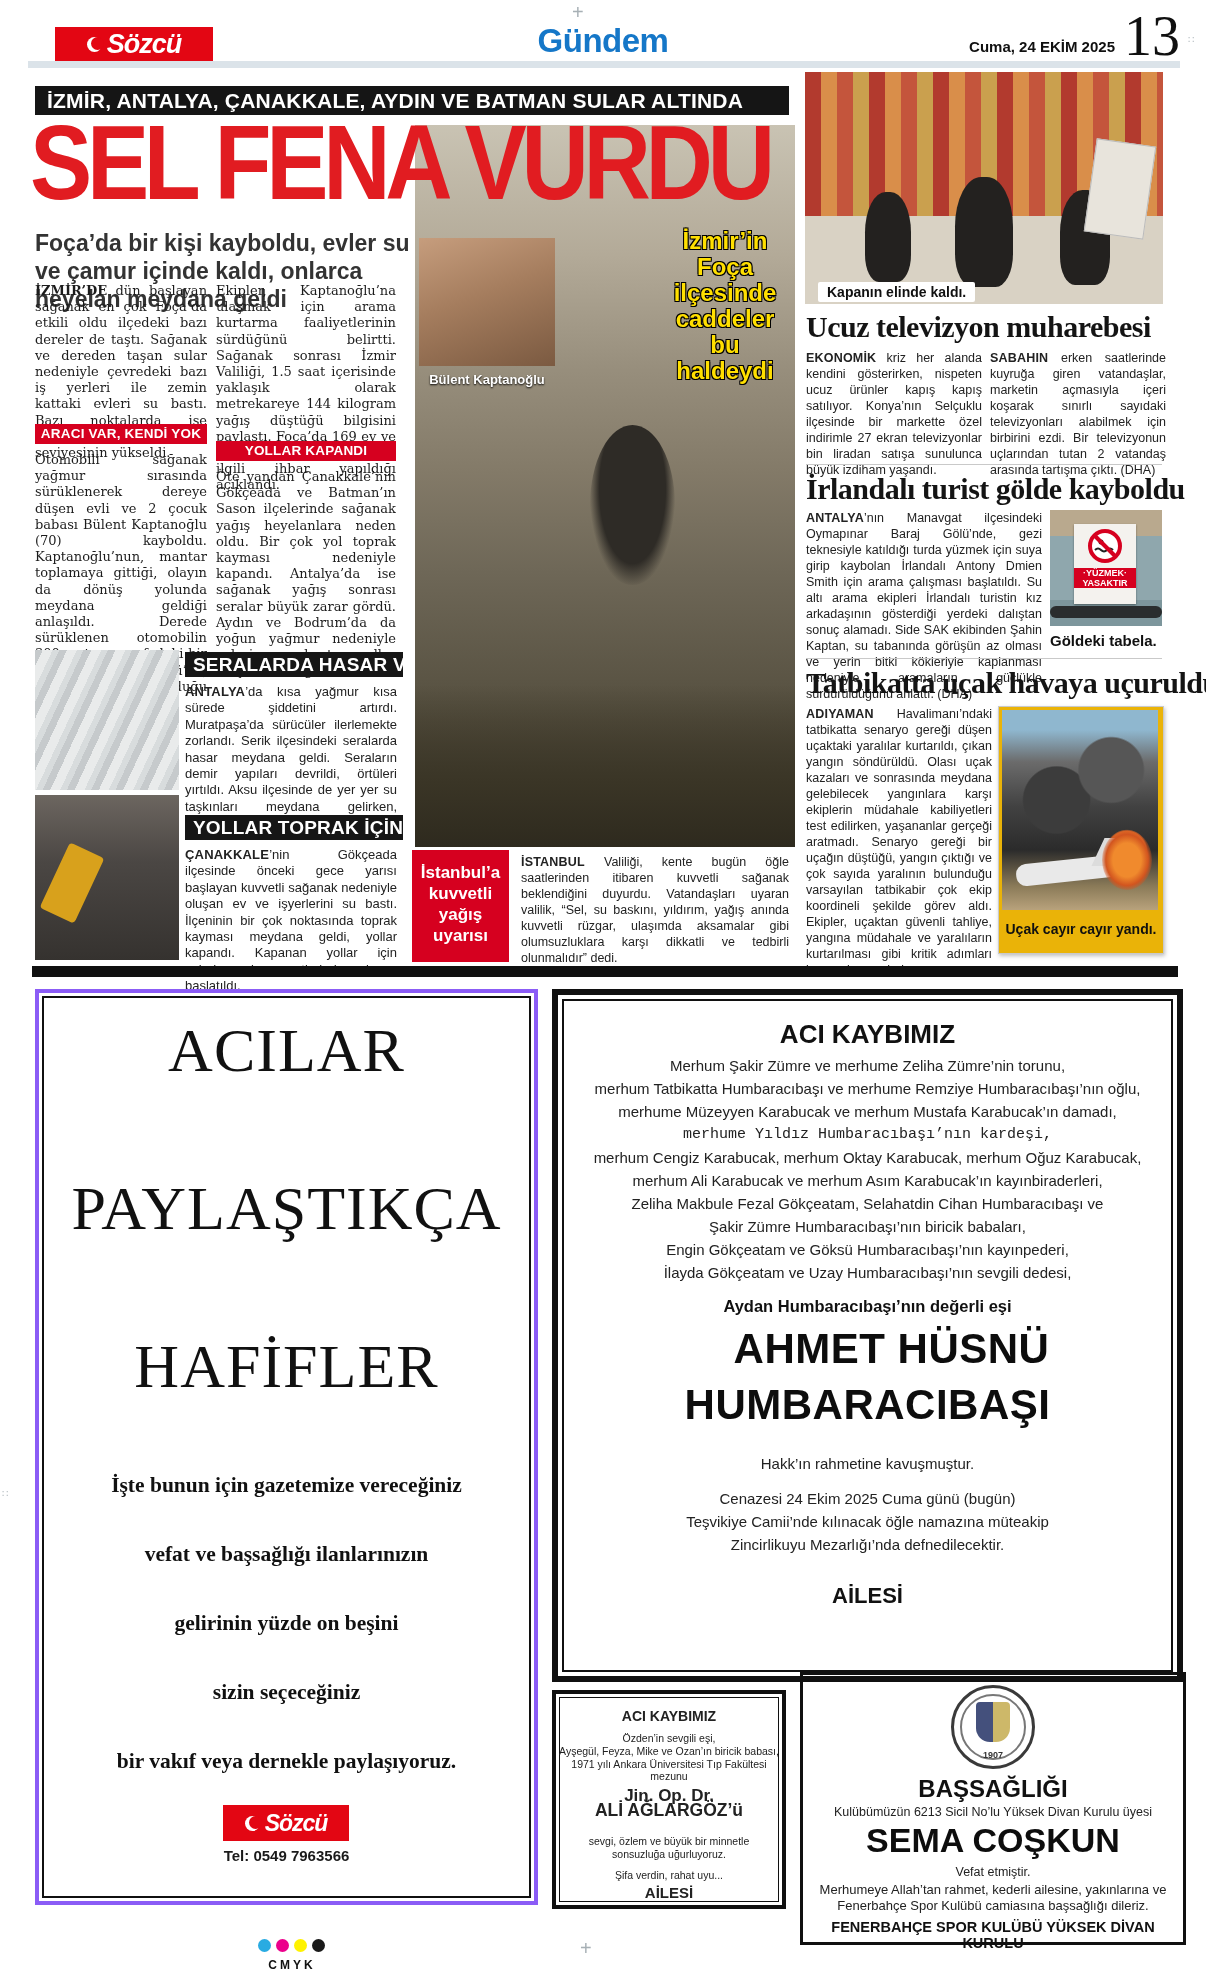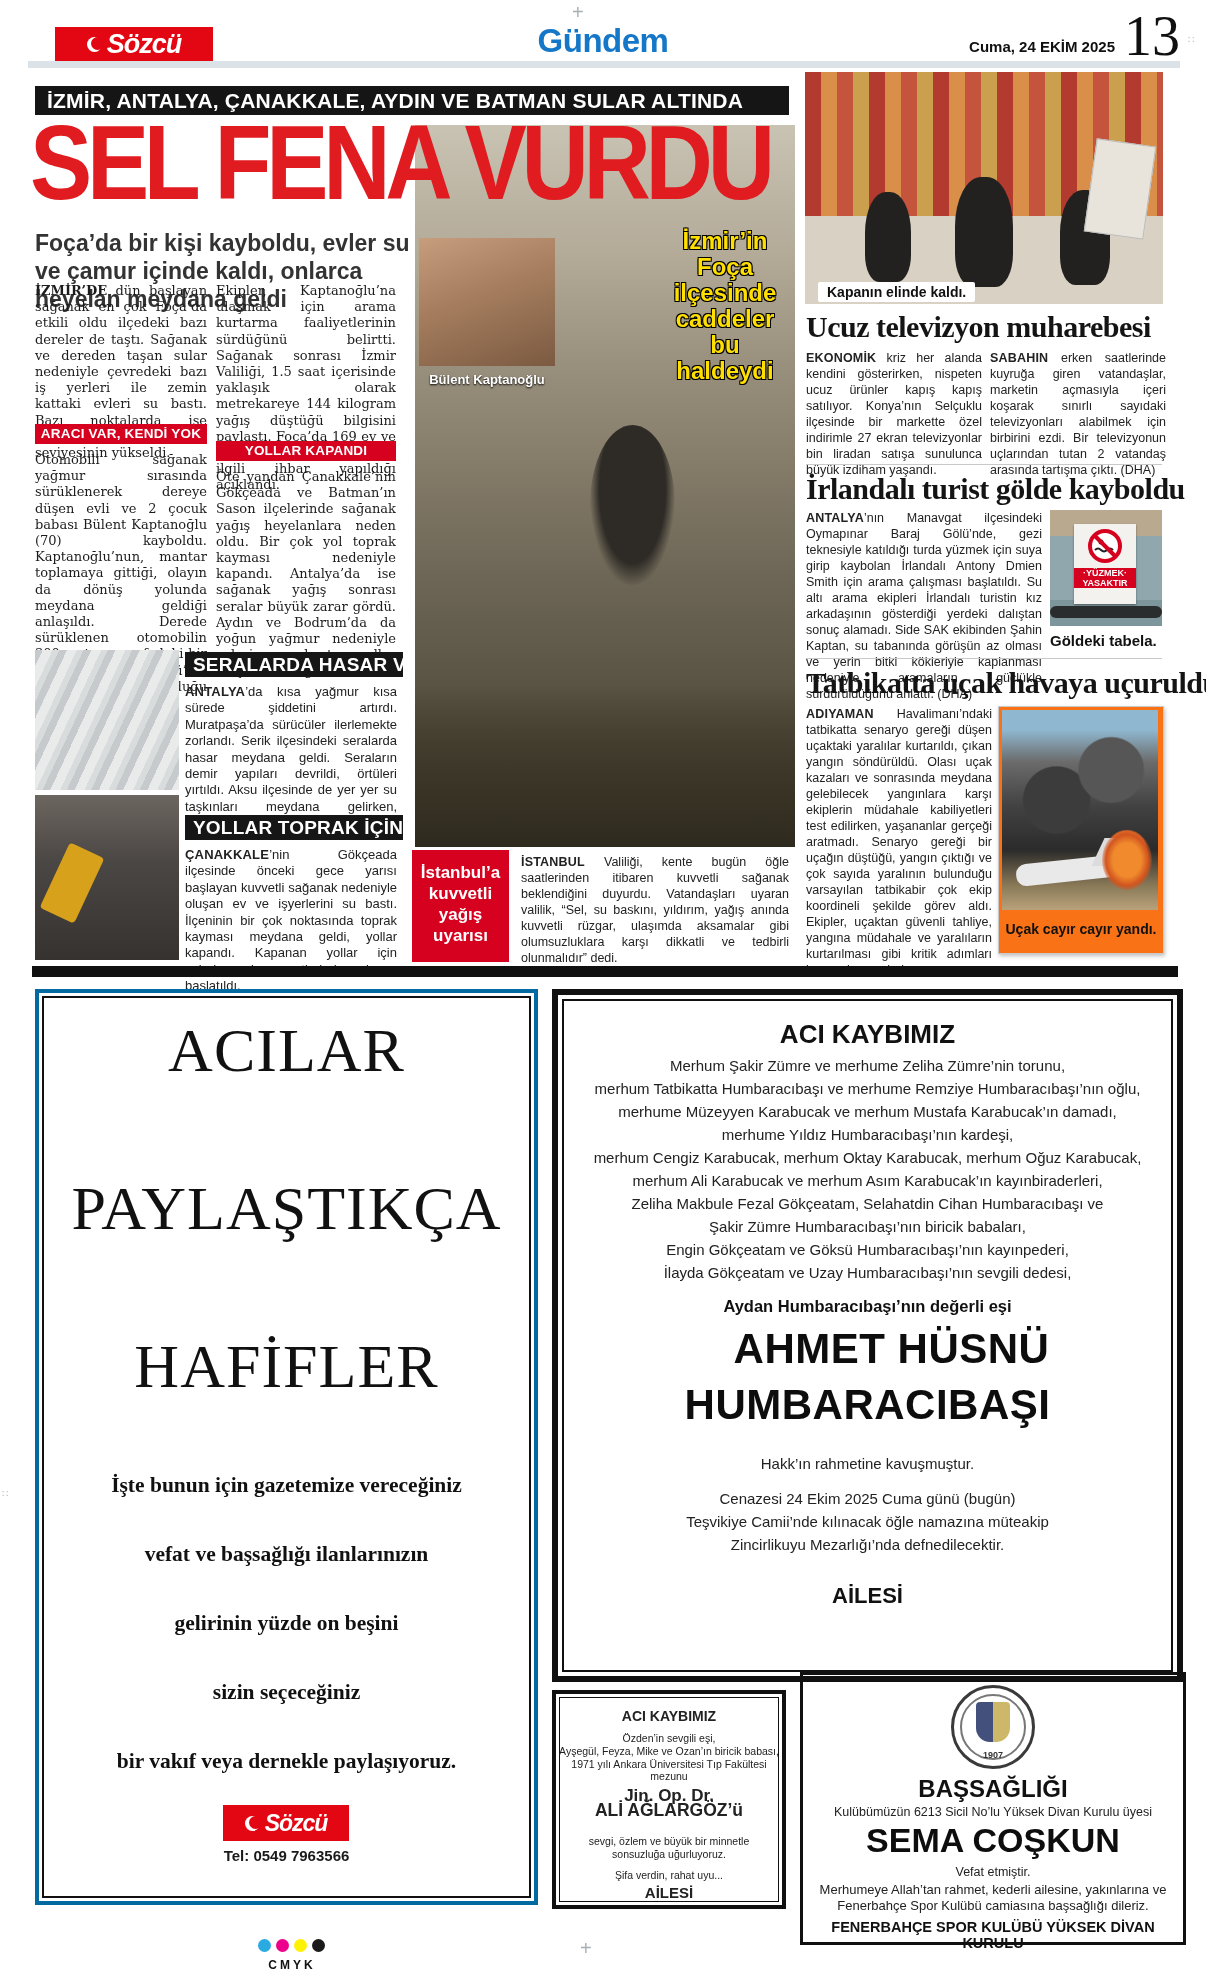--- a/index.html
+++ b/index.html
@@ -46,31 +46,31 @@
           repeating-linear-gradient(90deg,#b23a2e 0 16px,#d98e4a 16px 32px,#c4553c 32px 48px,#caa04e 48px 64px);}
   .figure{background:#23211f;border-radius:45% 45% 30% 30%;}
   .whitecap{background:#fff;color:#101010;font-weight:700;font-size:14px;padding:2px 9px;border-radius:2px;}
   .newshead{font-family:"Liberation Serif",serif;font-weight:700;font-size:30px;color:#141414;letter-spacing:-0.5px;white-space:nowrap;}
   .divider{background:#c9c9c9;}
   .water{background:linear-gradient(180deg,#b9a98e 0 22%,#8fa7ad 22% 78%,#7d969c 78% 100%);}
   .pipe{background:#2a2d2e;border-radius:6px;}
   .sign{background:#f4f2ee;box-shadow:0 1px 2px rgba(0,0,0,0.4);text-align:center;}
   .sign-label{background:#d6001f;color:#fff;font-weight:800;font-size:9px;line-height:10px;}
   .boldcap{font-weight:700;font-size:15px;color:#101010;}
-  .planeframe{background:#f97316;border:1px solid #c9c9c9;box-shadow:1px 2px 4px rgba(0,0,0,0.25);}
+  .planeframe{background:#eab308;border:1px solid #c9c9c9;box-shadow:1px 2px 4px rgba(0,0,0,0.25);}
   .planephoto{background:
      radial-gradient(circle at 70% 30%,#565656 0 18%,rgba(0,0,0,0) 19%),
      radial-gradient(circle at 35% 45%,#3c3c3c 0 22%,rgba(0,0,0,0) 23%),
      radial-gradient(circle at 80% 70%,#e2712a 0 10%,rgba(0,0,0,0) 11%),
      linear-gradient(180deg,#8fb7cf 0 10%,#6b6b6b 26%,#424242 48%,#2b2b2b 70%,#8a7a58 88%,#b8a27c 100%);}
   .plane-body{background:#e9e9e9;border-radius:10px 4px 4px 10px;transform:rotate(-6deg);}
   .plane-tail{background:#dcdcdc;transform:skewX(-25deg);}
   
   .blackrule{background:#101010;}
-  .adbox{border:4px solid #0369a1;box-shadow:inset 0 0 0 3px #fff,inset 0 0 0 5px #101010;}
+  .adbox{border:4px solid #8b5cf6;box-shadow:inset 0 0 0 3px #fff,inset 0 0 0 5px #101010;}
   .adserif{font-family:"Liberation Serif",serif;color:#111;text-align:center;}
   .adbig{font-size:62px;font-weight:400;letter-spacing:1px;}
   .adline{font-size:21.5px;font-weight:700;}
   .obitbox{border:6px solid #101010;}
   .obitinner{position:absolute;left:4px;top:4px;right:4px;bottom:4px;border:2px solid #101010;}
   .obit-title{font-weight:700;font-size:26px;text-align:center;color:#111;}
   .obit-line{font-size:15px;color:#222;text-align:center;white-space:nowrap;}
   .obit-bold{font-weight:700;font-size:16.5px;text-align:center;color:#111;}
   .obit-name{font-weight:700;font-size:42px;letter-spacing:0.5px;text-align:center;color:#0d0d0d;}
   .smallbox{border:4px solid #101010;}
@@ -205,21 +205,21 @@
     </div>
     <div class="abs center" style="left:0;top:854px;width:100%;font-weight:700;font-size:15px;">Tel: 0549 7963566</div>
   </div>
 
   <div class="abs obitbox" style="left:552px;top:989px;width:619px;height:681px;">
     <div class="obitinner"></div>
     <div class="abs obit-title" style="left:0;top:24px;width:100%;">ACI KAYBIMIZ</div>
     <div class="abs obit-line" style="left:0;top:62px;width:100%;">Merhum Şakir Zümre ve merhume Zeliha Zümre’nin torunu,</div>
     <div class="abs obit-line" style="left:0;top:85px;width:100%;">merhum Tatbikatta Humbaracıbaşı ve merhume Remziye Humbaracıbaşı’nın oğlu,</div>
     <div class="abs obit-line" style="left:0;top:108px;width:100%;">merhume Müzeyyen Karabucak ve merhum Mustafa Karabucak’ın damadı,</div>
-    <div class="abs obit-line" style="left:0;top:131px;width:100%;">merhume Yıldız Humbaracıbaşı’nın kardeşi,</div>
+    <div class="abs obit-line" style="left:0;top:131px;width:100%;font-family:Liberation Mono, monospace;">merhume Yıldız Humbaracıbaşı’nın kardeşi,</div>
     <div class="abs obit-line" style="left:0;top:154px;width:100%;">merhum Cengiz Karabucak, merhum Oktay Karabucak, merhum Oğuz Karabucak,</div>
     <div class="abs obit-line" style="left:0;top:177px;width:100%;">merhum Ali Karabucak ve merhum Asım Karabucak’ın kayınbiraderleri,</div>
     <div class="abs obit-line" style="left:0;top:200px;width:100%;">Zeliha Makbule Fezal Gökçeatam, Selahatdin Cihan Humbaracıbaşı ve</div>
     <div class="abs obit-line" style="left:0;top:223px;width:100%;">Şakir Zümre Humbaracıbaşı’nın biricik babaları,</div>
     <div class="abs obit-line" style="left:0;top:246px;width:100%;">Engin Gökçeatam ve Göksü Humbaracıbaşı’nın kayınpederi,</div>
     <div class="abs obit-line" style="left:0;top:269px;width:100%;">İlayda Gökçeatam ve Uzay Humbaracıbaşı’nın sevgili dedesi,</div>
     <div class="abs obit-bold" style="left:0;top:302px;width:100%;">Aydan Humbaracıbaşı’nın değerli eşi</div>
     <div class="abs obit-name" style="left:0;top:330px;width:100%;padding-left:24px;">AHMET HÜSNÜ</div>
     <div class="abs obit-name" style="left:0;top:386px;width:100%;">HUMBARACIBAŞI</div>
     <div class="abs obit-line" style="left:0;top:460px;width:100%;">Hakk’ın rahmetine kavuşmuştur.</div>

